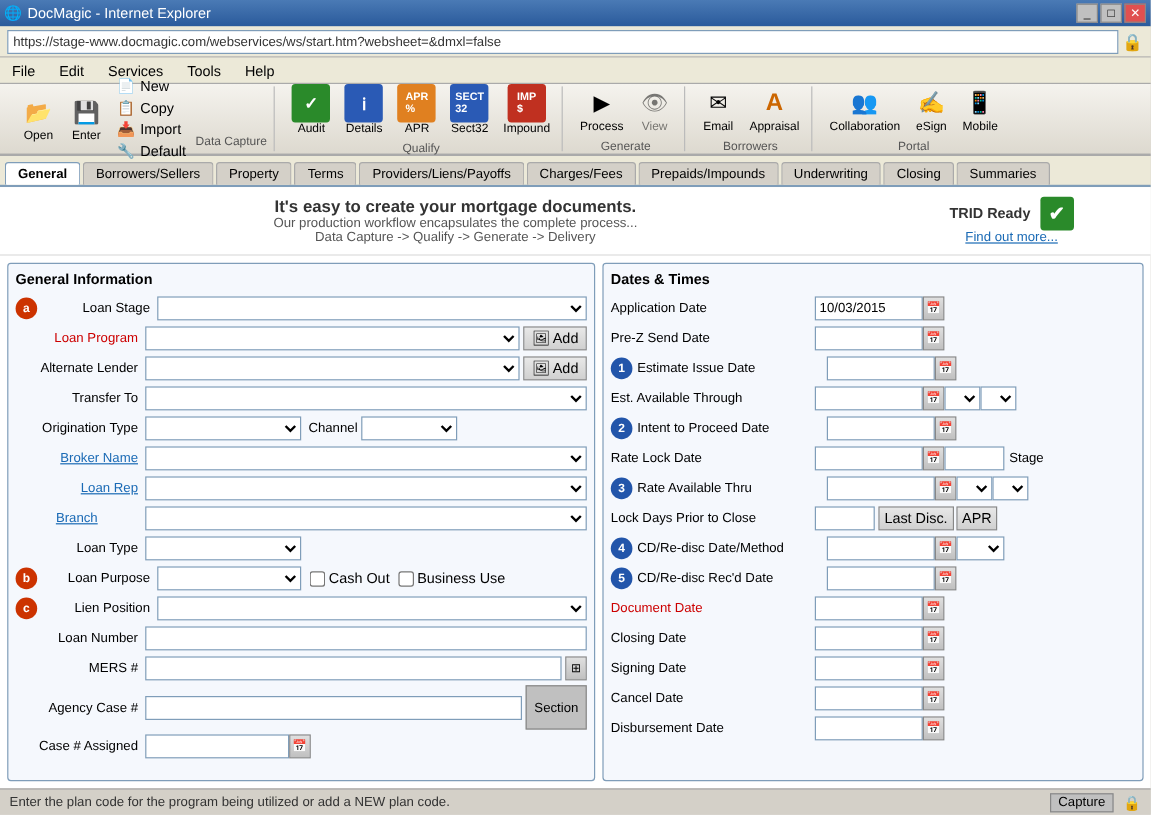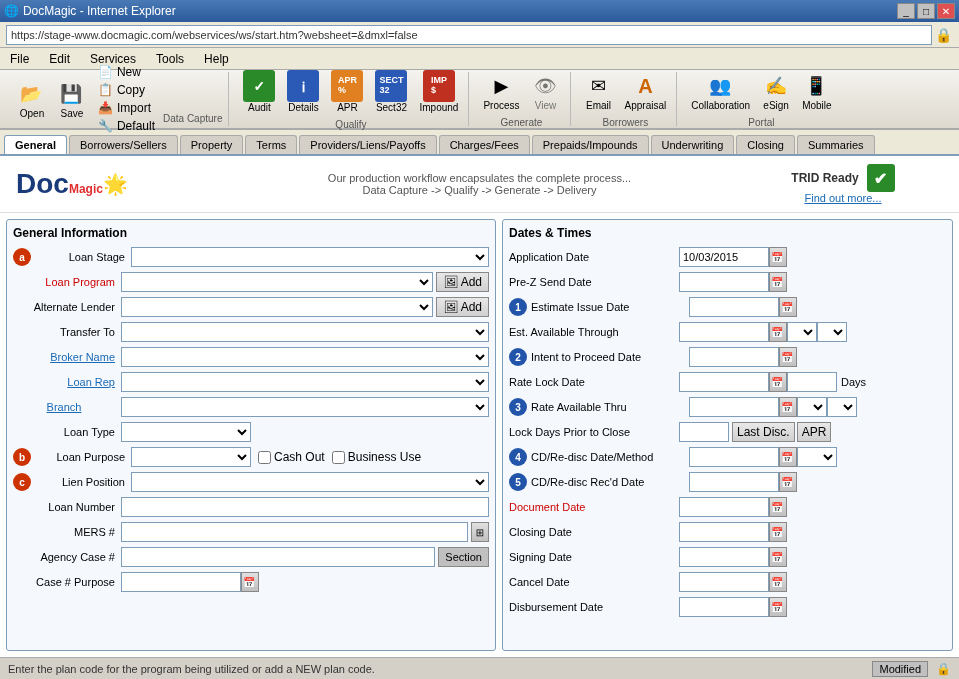--- a/index.html
+++ b/index.html
@@ -326,21 +326,21 @@
       margin-left: 3px;
     }
     .apr-btn {
       height: 20px; padding: 0 4px;
       background: linear-gradient(to bottom, #e8e8e8, #d0d0d0);
       border: 1px solid #888; font-size: 10px; cursor: pointer;
       margin-left: 2px;
     }
 
     .section-btn {
-      height: 20px; padding: 0 6px;
+      height: 37px; padding: 0 6px;
       background: #c0c0c0;
       border: 1px solid #888; font-size: 11px; cursor: pointer;
       margin-left: 3px;
     }
     .mers-btn {
       width: 18px; height: 20px;
       border: 1px solid #888;
       background: linear-gradient(to bottom, #e0e0e0, #c0c0c0);
       cursor: pointer; font-size: 10px;
       display: flex; align-items: center; justify-content: center;
@@ -378,21 +378,21 @@
 
   <div class="toolbar-group">
     <div style="display:flex;flex-direction:column;gap:2px;">
       <div style="display:flex;gap:4px;">
         <div class="toolbar-btn">
           <div class="toolbar-icon">📂</div>
           <span class="toolbar-label">Open</span>
         </div>
         <div class="toolbar-btn">
           <div class="toolbar-icon">💾</div>
-          <span class="toolbar-label">Save</span>
+          <span class="toolbar-label">Enter</span>
         </div>
       </div>
     </div>
     <div class="toolbar-small-btns">
       <div class="toolbar-small-btn">
         <span>📄</span>
         <span>New</span>
       </div>
       <div class="toolbar-small-btn">
         <span>📋</span>
@@ -500,25 +500,22 @@
   <div class="tab">Charges/Fees</div>
   <div class="tab">Prepaids/Impounds</div>
   <div class="tab">Underwriting</div>
   <div class="tab">Closing</div>
   <div class="tab">Summaries</div>
 </div>
 
 <div class="main-content">
 
   <div class="banner">
-    <div class="logo-area">
-      <span class="logo-text">Doc<span class="logo-magic">Magic</span></span>
-      <span class="logo-star">🌟</span>
-    </div>
     <div class="banner-center">
+      <div class="banner-title">It's easy to create your mortgage documents.</div>
       <div class="banner-sub">Our production workflow encapsulates the complete process...</div>
       <div class="banner-sub">Data Capture -&gt; Qualify -&gt; Generate -&gt; Delivery</div>
     </div>
     <div class="banner-right">
       <div class="trid-badge">
         <span>TRID Ready</span>
         <div class="trid-check">✔</div>
       </div>
       <a class="find-more">Find out more...</a>
     </div>
@@ -551,20 +548,26 @@
           <span>🖼</span>
           <span>Add</span>
         </button>
       </div>
 
       <div class="form-row">
         <span class="form-label" style="min-width:108px;">Transfer To</span>
         <select class="form-select full"></select>
       </div>
 
+      <div class="form-row">
+        <span class="form-label" style="min-width:108px;">Origination Type</span>
+        <select class="form-select" style="width:130px;"></select>
+        <span class="channel-label">Channel</span>
+        <select class="form-select" style="width:80px;"></select>
+      </div>
 
       <div class="form-row">
         <span class="form-label blue-link" style="min-width:108px;">Broker Name</span>
         <select class="form-select full"></select>
       </div>
 
       <div class="form-row">
         <span class="form-label blue-link" style="min-width:108px;">Loan Rep</span>
         <select class="form-select full"></select>
       </div>
@@ -610,21 +613,21 @@
         <button class="mers-btn">⊞</button>
       </div>
 
       <div class="form-row">
         <span class="form-label" style="min-width:108px;text-align:right;">Agency Case #</span>
         <input class="form-input" style="flex: 1 1 0%;">
         <button class="section-btn">Section</button>
       </div>
 
       <div class="form-row">
-        <span class="form-label" style="min-width:108px;">Case # Purpose</span>
+        <span class="form-label" style="min-width:108px;">Case # Assigned</span>
         <input class="form-input" style="width: 120px;">
         <button class="cal-btn">📅</button>
       </div>
     </div>
 
     <div class="panel right-panel">
       <div class="panel-title">Dates &amp; Times</div>
 
       <div class="r-form-row">
         <span class="r-label">Application Date</span>
@@ -658,21 +661,21 @@
         <span class="r-label" style="min-width:158px;">Intent to Proceed Date</span>
         <input class="r-input" style="">
         <button class="cal-btn">📅</button>
       </div>
 
       <div class="r-form-row">
         <span class="r-label">Rate Lock Date</span>
         <input class="r-input" style="">
         <button class="cal-btn">📅</button>
         <input class="r-input" style="width: 50px;">
-        <span class="days-label">Days</span>
+        <span class="days-label">Stage</span>
       </div>
 
       <div class="r-form-row">
         <span class="circle-badge badge-num" style="margin-right:4px;">3</span>
         <span class="r-label" style="min-width:158px;">Rate Available Thru</span>
         <input class="r-input" style="">
         <button class="cal-btn">📅</button>
         <select class="r-select" style="width:30px;"></select>
         <select class="r-select" style="width:30px;"></select>
       </div>
@@ -732,16 +735,16 @@
         <input class="r-input" style="">
         <button class="cal-btn">📅</button>
       </div>
     </div>
   </div>
 </div>
 
 <div class="status-bar">
   <span class="status-text">Enter the plan code for the program being utilized or add a NEW plan code.</span>
   <div class="status-right">
-    <span class="modified-badge">Modified</span>
+    <span class="modified-badge">Capture</span>
     <span>🔒</span>
   </div>
 </div>
 
 </body></html>

